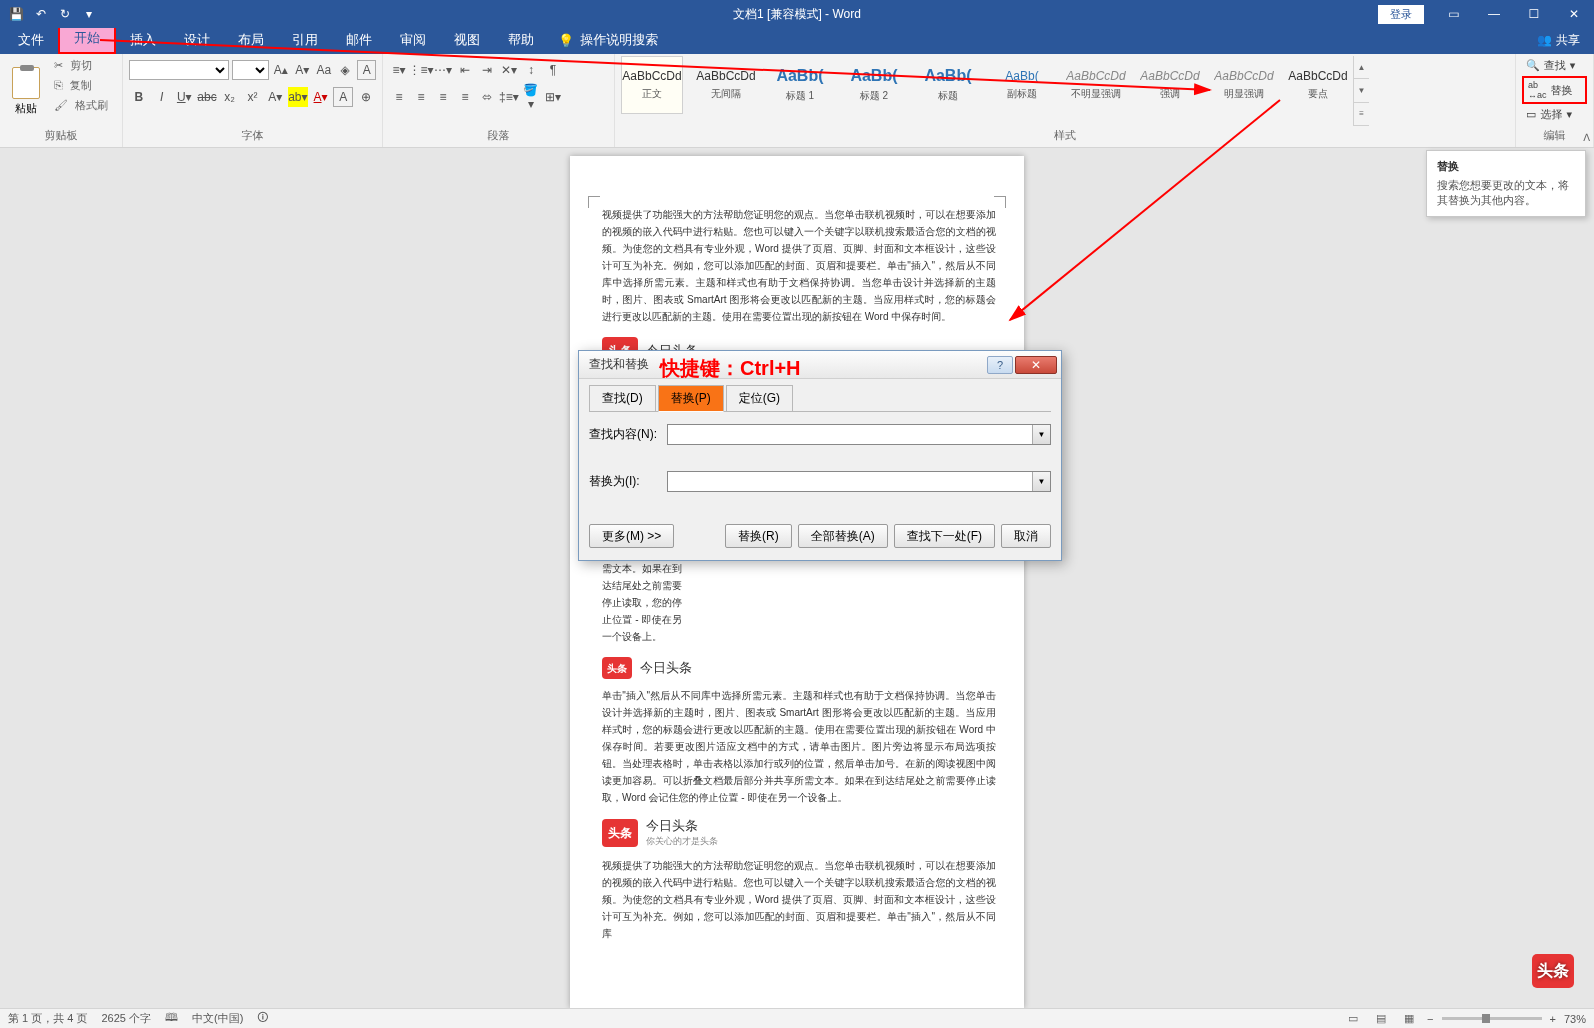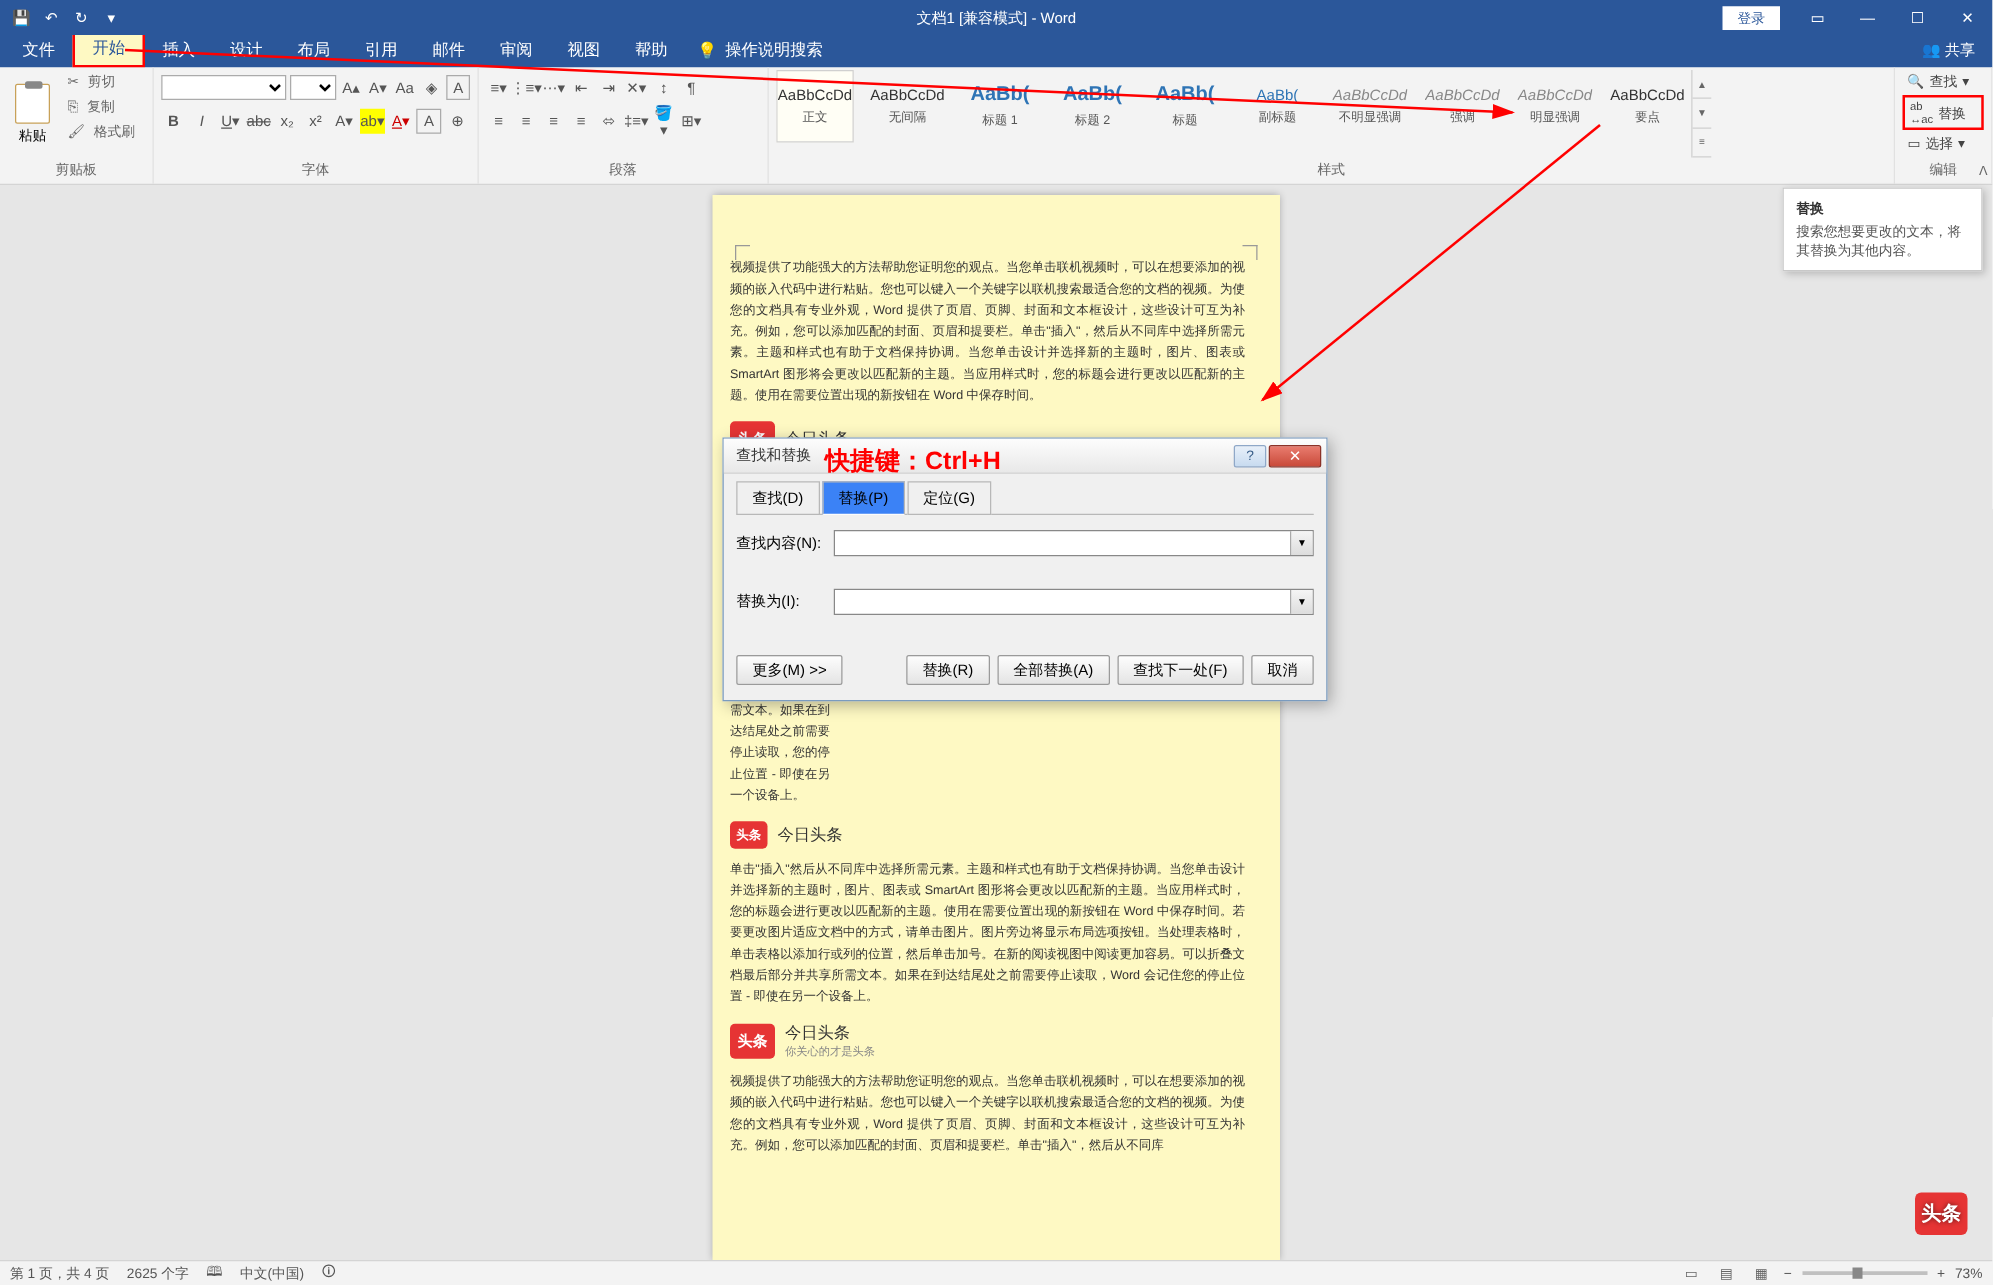--- a/index.html
+++ b/index.html
@@ -10,21 +10,21 @@
 .qat { display: flex; align-items: center; gap: 2px; padding: 0 6px; }
 .qat-btn { width: 22px; height: 22px; display: flex; align-items: center; justify-content: center; color: #fff; font-size: 12px; }
 .title-center { position: absolute; left: 50%; transform: translateX(-50%); }
 .title-right { display: flex; align-items: center; margin-left: auto; gap: 0; }
 .login-btn { background: #fff; color: #2b579a; font-size: 11px; padding: 2px 12px; margin-right: 10px; }
 .win-btn { width: 40px; height: 28px; display: flex; align-items: center; justify-content: center; color: #fff; font-size: 12px; }
 
 
 .ribbon-tabs { background: #2b579a; height: 26px; display: flex; align-items: flex-end; padding-left: 4px; color: #fff; font-size: 13px; }
 .tab { padding: 5px 14px; cursor: pointer; }
-.tab.active { background: #fef9c3; color: #2b579a; text-align: center; }
+.tab.active { background: #f9a8d4; color: #2b579a; text-align: center; }
 .tab.highlight { border: 2px solid #ff0000; }
 .search-area { display: flex; align-items: center; gap: 6px; padding: 5px 10px; }
 .share-btn { margin-left: auto; padding: 5px 14px; font-size: 12px; }
 
 
 .ribbon { background: #f3f3f3; height: 94px; border-bottom: 1px solid #d4d4d4; display: flex; position: relative; }
 .group { border-right: 1px solid #e1e1e1; padding: 2px 6px; display: flex; flex-direction: column; position: relative; }
 .group-label { font-size: 11px; color: #666; text-align: center; margin-top: auto; padding: 2px 0; position: relative; }
 .group-content { display: flex; gap: 4px; flex: 1; }
 
@@ -63,21 +63,21 @@
 .edit-item.highlight { border: 2px solid #ff0000; }
 
 .collapse-ribbon { position: absolute; right: 4px; bottom: 4px; font-size: 10px; color: #666; }
 
 
 .tooltip { position: absolute; right: 8px; top: 150px; width: 160px; background: #fff; border: 1px solid #c8c8c8; padding: 8px 10px; font-size: 11px; color: #555; box-shadow: 2px 2px 6px rgba(0,0,0,0.2); z-index: 5; }
 .tooltip-title { font-weight: bold; color: #333; margin-bottom: 4px; }
 
 
 .doc-area { position: absolute; top: 148px; left: 0; right: 0; bottom: 20px; background: #e6e6e6; display: flex; justify-content: center; overflow: hidden; }
-.page { width: 454px; background: #fef9c3; box-shadow: 0 0 6px rgba(0,0,0,0.3); margin-top: 8px; padding: 50px 28px 20px 14px; font-size: 10px; color: #333; line-height: 1.7; position: relative; }
+.page { width: 454px; background: #ffffff; box-shadow: 0 0 6px rgba(0,0,0,0.3); margin-top: 8px; padding: 50px 28px 20px 32px; font-size: 10px; color: #333; line-height: 1.7; position: relative; }
 .page p { margin-bottom: 4px; text-align: justify; }
 .corner { position: absolute; width: 12px; height: 12px; border-color: #999; }
 .corner.tl { top: 40px; left: 18px; border-top: 1px solid #999; border-left: 1px solid #999; }
 .corner.tr { top: 40px; right: 18px; border-top: 1px solid #999; border-right: 1px solid #999; }
 
 .logo-block { display: flex; align-items: center; gap: 8px; margin: 12px 0 8px 0; }
 .logo-badge { width: 36px; height: 28px; background: #e63434; border-radius: 4px; color: #fff; font-size: 12px; font-weight: bold; display: flex; align-items: center; justify-content: center; position: relative; }
 .logo-badge::after { content:""; position:absolute; bottom:-4px; left:13px; border:5px solid transparent; border-top-color:#e63434; }
 .logo-text { font-size: 13px; line-height: 1.2; }
 .logo-sub { font-size: 9px; color: #888; }
@@ -88,21 +88,21 @@
 
 .dialog { position: absolute; left: 578px; top: 350px; width: 484px; background: #f0f0f0; border: 1px solid #7a9bbf; box-shadow: 3px 3px 12px rgba(0,0,0,0.3); z-index: 15; font-size: 12px; }
 .dialog-titlebar { height: 28px; background: linear-gradient(#fdfdfd, #e8e8e8); border-bottom: 1px solid #d0d0d0; display: flex; align-items: center; padding: 0 4px 0 10px; }
 .dialog-title { flex: 1; color: #333; }
 .dialog-btns { display: flex; gap: 2px; }
 .dlg-help { width: 26px; height: 18px; background: linear-gradient(#e8f0f9,#c8dbf0); border: 1px solid #8fa8c8; border-radius: 2px; color: #3a5f8a; font-size: 11px; display:flex; align-items:center; justify-content:center; }
 .dlg-close { width: 42px; height: 18px; background: linear-gradient(#e97c6f,#c94a3a); border: 1px solid #8b3228; border-radius: 2px; color: #fff; font-size: 12px; display:flex; align-items:center; justify-content:center; }
 .dialog-body { padding: 6px 10px 12px 10px; }
 .dlg-tabs { display: flex; border-bottom: 1px solid #b8b8b8; margin-bottom: 12px; }
 .dlg-tab { padding: 4px 12px; border: 1px solid #b8b8b8; background: #f0f0f0; margin-right: 2px; margin-bottom: -1px; font-size: 12px; }
-.dlg-tab.active { background: #3b82f6; border-bottom: 1px solid #fcfcfc; }
+.dlg-tab.active { background: #f97316; border-bottom: 1px solid #fcfcfc; }
 .dlg-row { display: flex; align-items: center; margin-bottom: 8px; gap: 8px; }
 .dlg-label { width: 70px; text-align: left; }
 .dlg-input { flex: 1; height: 21px; border: 1px solid #888; background: #fff; position: relative; }
 .dlg-input-dd { width: 18px; height: 19px; position: absolute; right: 0; top: 0; background: linear-gradient(#f5f5f5,#ddd); border-left: 1px solid #aaa; display:flex; align-items:center; justify-content:center; font-size:8px; }
 .dlg-buttons { display: flex; gap: 6px; }
 .dlg-btn { height: 24px; padding: 0 12px; background: linear-gradient(#fdfdfd,#e4e4e4); border: 1px solid #9a9a9a; border-radius: 2px; font-size: 12px; display:flex; align-items:center; }
 .dlg-btn.more { margin-right: auto; }
 
 
 svg.annot { position: absolute; top: 0; left: 0; pointer-events: none; z-index: 4; }

